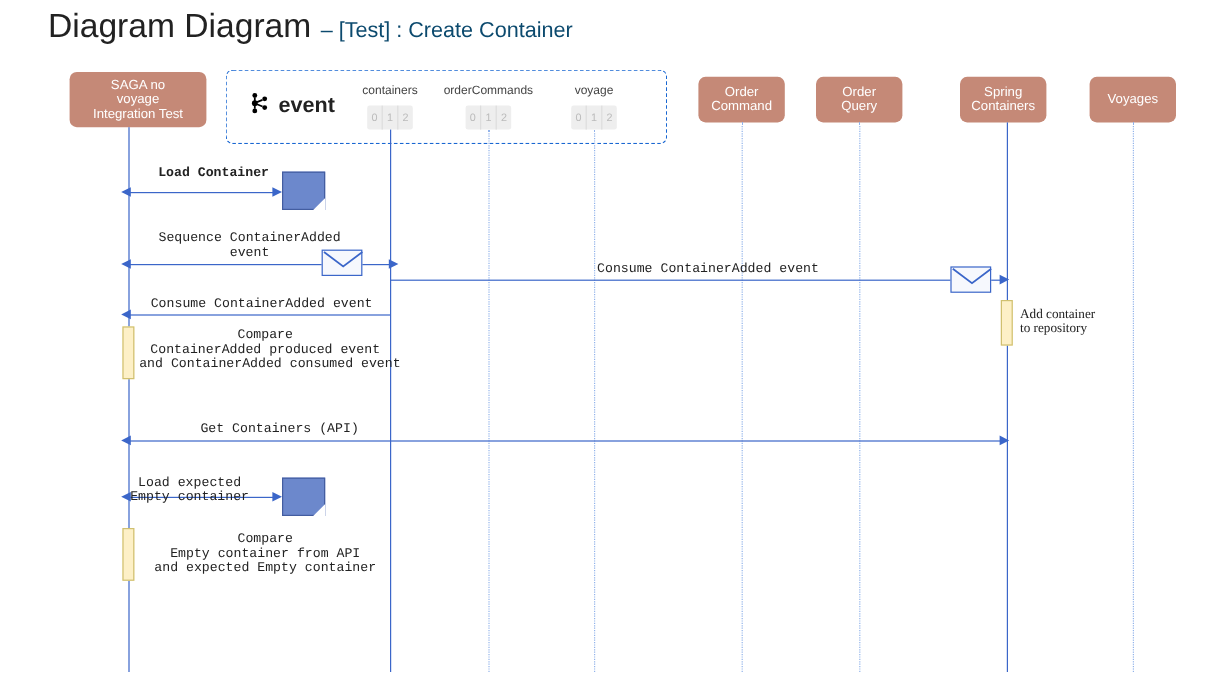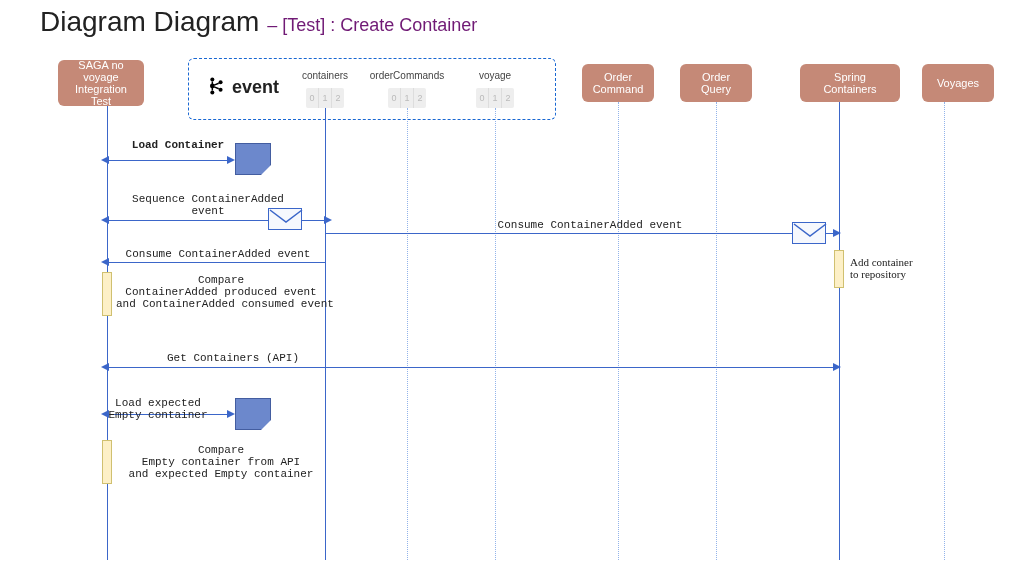--- a/index.html
+++ b/index.html
@@ -6,21 +6,21 @@
   html, body { margin: 0; padding: 0; }
   body {
     width: 1024px;
     height: 576px;
     font-family: "Segoe UI", Arial, sans-serif;
     background: #fff;
     color: #222;
     position: relative;
   }
   .title { position:absolute; left:40px; top:6px; font-size:28px; font-weight:400; }
-  .title .sub { font-size:18px; color:#701a75; }
+  .title .sub { font-size:18px; color:#0c4a6e; }
   .pbox {
     position:absolute; background:#c58977; color:#fff; text-align:center;
     border-radius:6px; font-size:11px; display:flex; align-items:center; justify-content:center;
     padding:4px 6px;
   }
   .kafka-dashed {
     position:absolute; border:1px dashed #1967d2; border-radius:6px;
   }
   .kafka-label { position:absolute; left:205px; top:75px; font-weight:700; font-size:18px; }
   .topic-label { position:absolute; font-size:10px; color:#444; text-align:center; width:70px; }
@@ -44,21 +44,21 @@
   .envelope svg { position:absolute; left:0; top:0; }
 </style>
 </head>
 <body>
 
 <div class="title">
   <span>Diagram Diagram</span>
   <span class="sub">– [Test] : Create Container</span>
 </div>
 
-<div class="pbox" style="left:58px; top:60px; width:86px; height:46px; white-space:pre-line;">
+<div class="pbox" style="left:58px; top:60px; width:114px; height:46px; white-space:pre-line;">
   <span>SAGA no
 voyage
 Integration Test</span>
 </div>
 
 <div class="kafka-dashed" style="left:188px; top:58px; width:368px; height:62px;"></div>
 <div class="kafka-label">
   <svg width="22" height="22" viewBox="0 0 24 24" style="vertical-align:-4px">
     <g fill="#000">
         <circle cx="8" cy="5" r="2.2"></circle>
@@ -92,25 +92,25 @@
 </div>
 
 <div class="pbox" style="left:582px; top:64px; width:72px; height:38px; white-space:pre-line;">
   <span>Order
 Command</span>
 </div>
 <div class="pbox" style="left:680px; top:64px; width:72px; height:38px; white-space:pre-line;">
   <span>Order
 Query</span>
 </div>
-<div class="pbox" style="left:800px; top:64px; width:100px; height:38px; white-space:pre-line;">
+<div class="pbox" style="left:800px; top:64px; width:72px; height:38px; white-space:pre-line;">
   <span>Spring
 Containers</span>
 </div>
-<div class="pbox" style="left:908px; top:64px; width:72px; height:38px;margin-left:14px;">
+<div class="pbox" style="left:908px; top:64px; width:72px; height:38px;">
   <span>Voyages</span>
 </div>
 
 <div class="ll-solid" style="left:107px; top:106px; height:454px;"></div>
 <div class="ll-solid" style="left:325px; top:108px; height:452px;"></div>
 <div class="ll-dotted" style="left:407px; top:108px; height:452px;"></div>
 <div class="ll-dotted" style="left:495px; top:108px; height:452px;"></div>
 <div class="ll-dotted" style="left:618px; top:102px; height:458px;"></div>
 <div class="ll-dotted" style="left:716px; top:102px; height:458px;"></div>
 <div class="ll-solid" style="left:839px; top:102px; height:458px;"></div>

